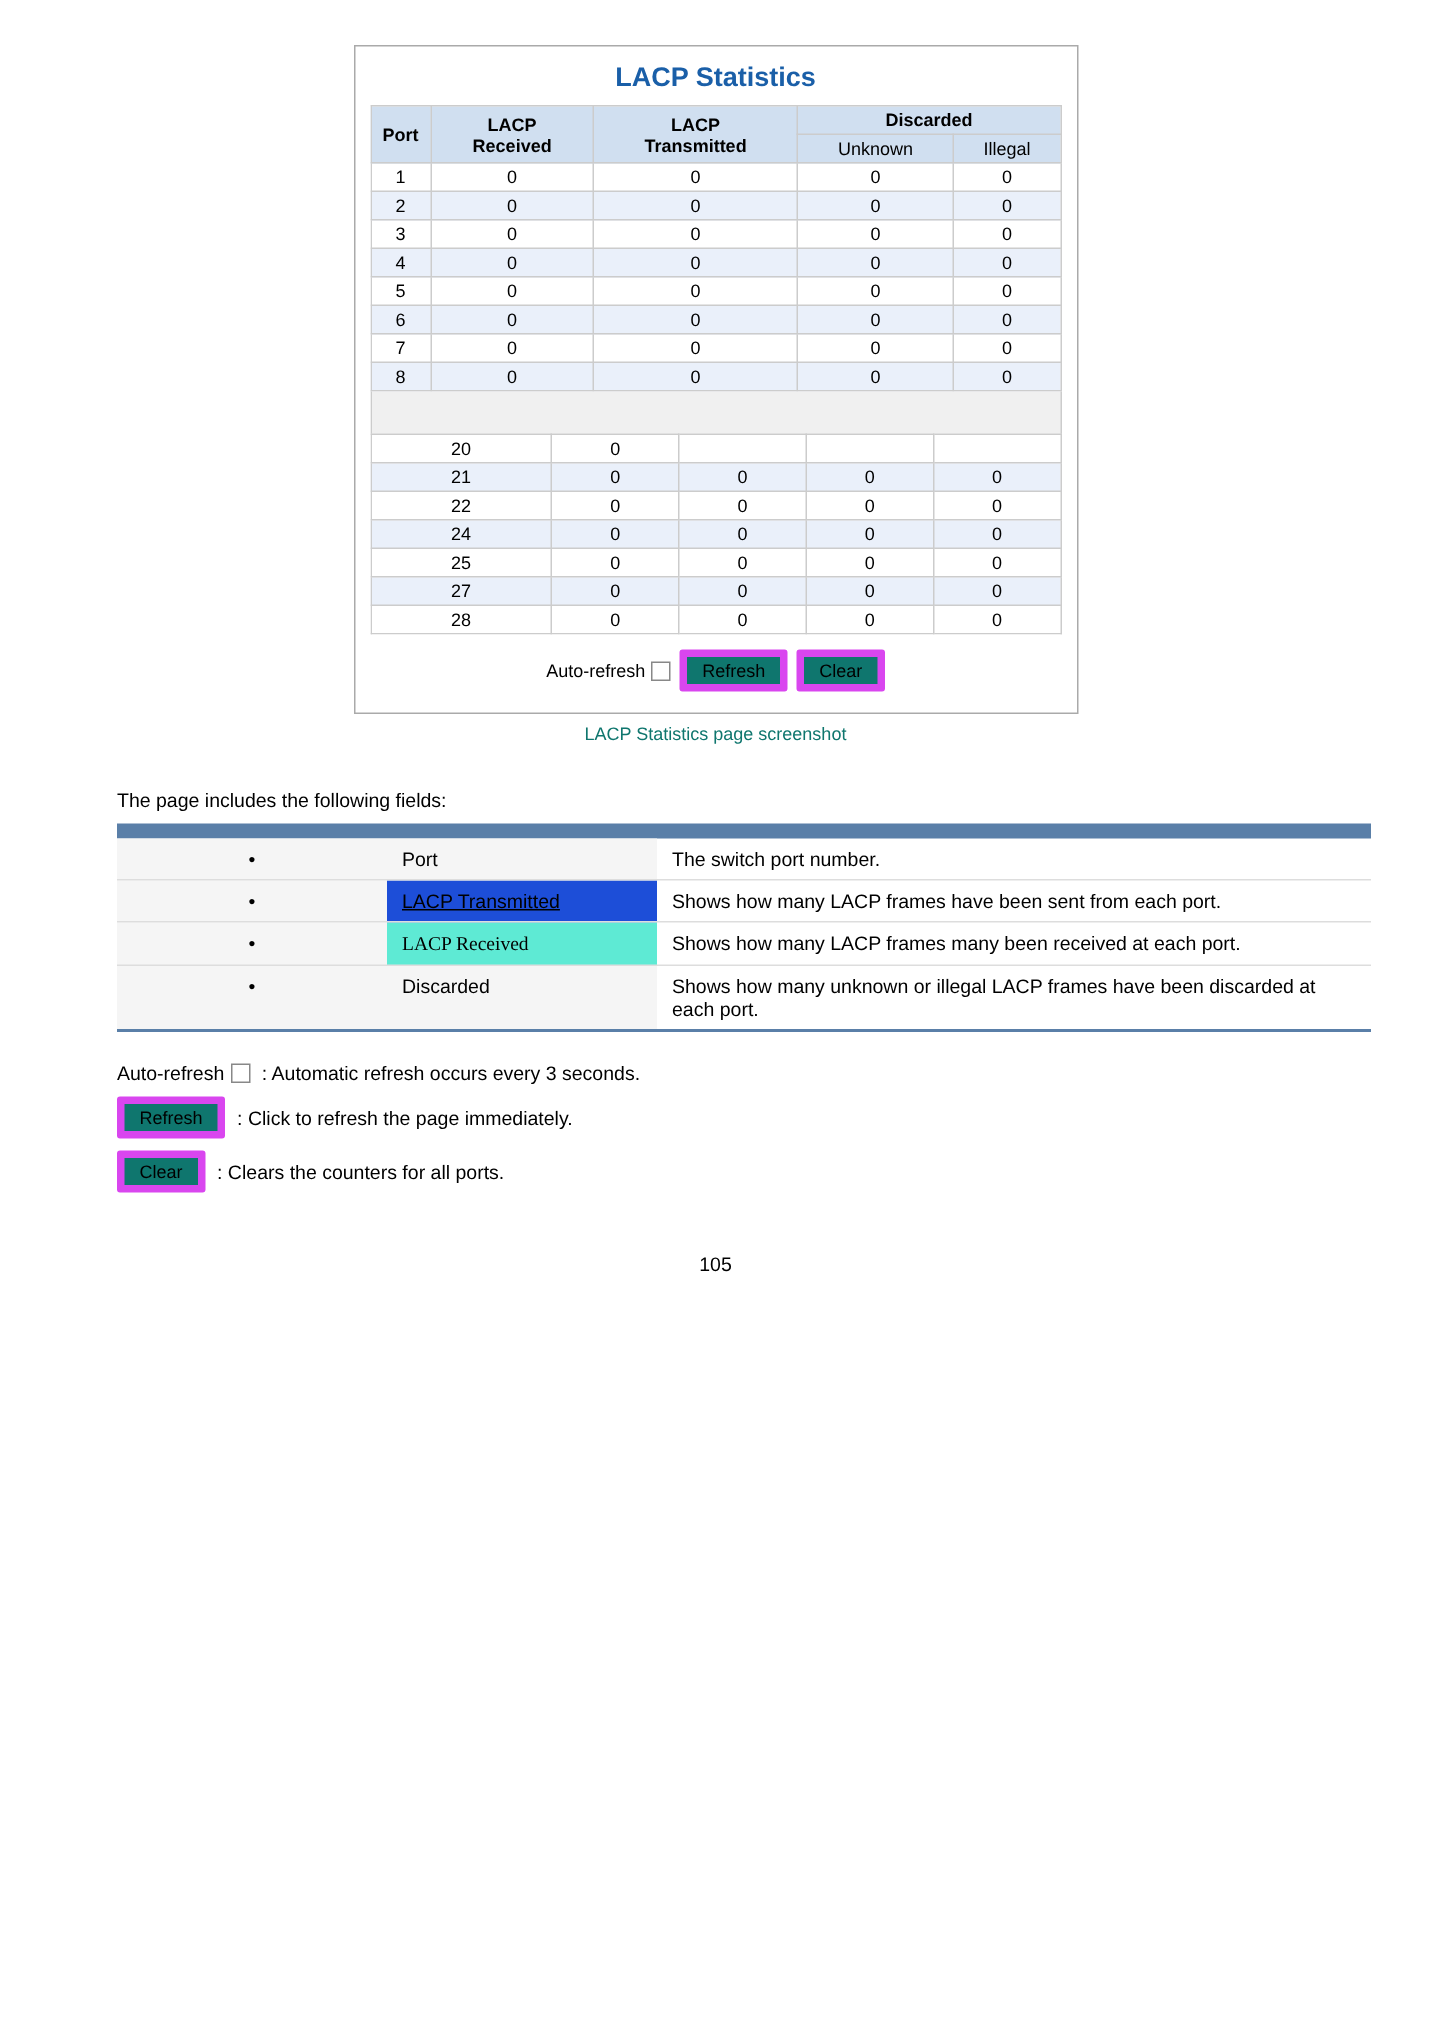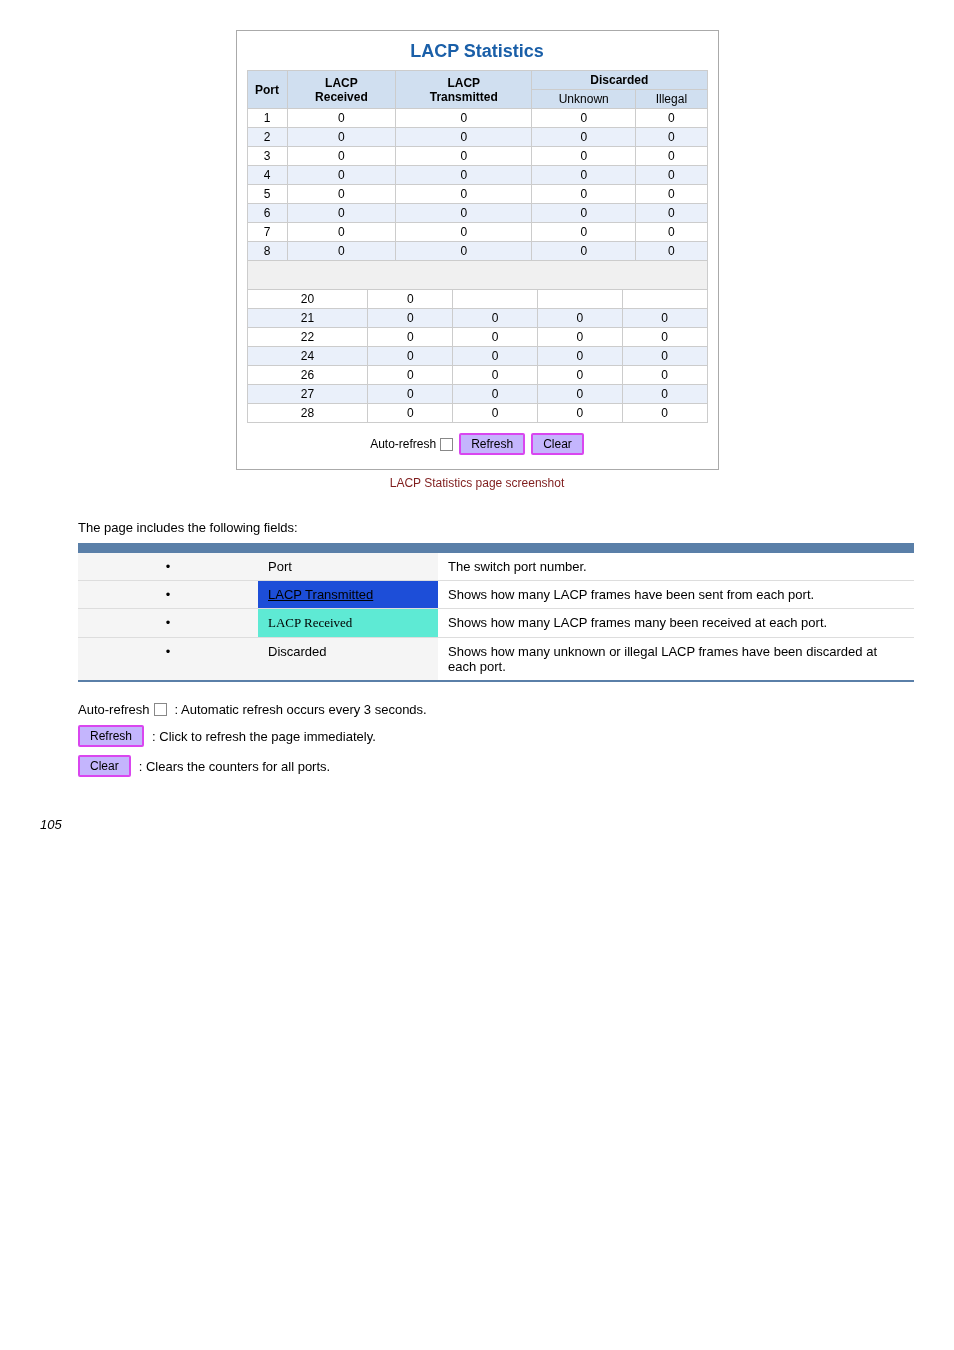--- a/index.html
+++ b/index.html
@@ -83,33 +83,33 @@
 
     .checkbox-mock {
       width: 13px;
       height: 13px;
       border: 1px solid #888;
       background: #fff;
       display: inline-block;
     }
 
     .btn {
-      border: 2px solid #d946ef;
-      background: #c4b5fd;
+      border: 5px solid #d946ef;
+      background: #0f766e;
       padding: 2px 10px;
       font-size: 12px;
       cursor: pointer;
       border-radius: 2px;
     }
 
     .caption {
       text-align: center;
       font-size: 12px;
       margin-top: 6px;
-      color: #7f1d1d;
+      color: #0f766e;
     }
 
     
     .description-section {
       margin-top: 30px;
       margin-left: 38px;
     }
 
     .description-intro {
       font-size: 13px;
@@ -162,23 +162,23 @@
 
     .button-row {
       display: flex;
       align-items: center;
       gap: 8px;
       margin-bottom: 8px;
       font-size: 13px;
     }
 
     .page-number {
+      text-align: center;
       margin-top: 40px;
       font-size: 13px;
-      font-style: italic;
     }
 
     
     .lacp-table tbody tr:nth-child(even) td {
       background: #eaf0fa;
     }
   </style>
 </head>
 <body>
 
@@ -290,21 +290,21 @@
       <td>0</td>
     </tr>
             <tr>
       <td>24</td>
       <td>0</td>
       <td>0</td>
       <td>0</td>
       <td>0</td>
     </tr>
             <tr>
-      <td>26</td>
+      <td>25</td>
       <td>0</td>
       <td>0</td>
       <td>0</td>
       <td>0</td>
     </tr>
             <tr>
       <td>27</td>
       <td>0</td>
       <td>0</td>
       <td>0</td>

